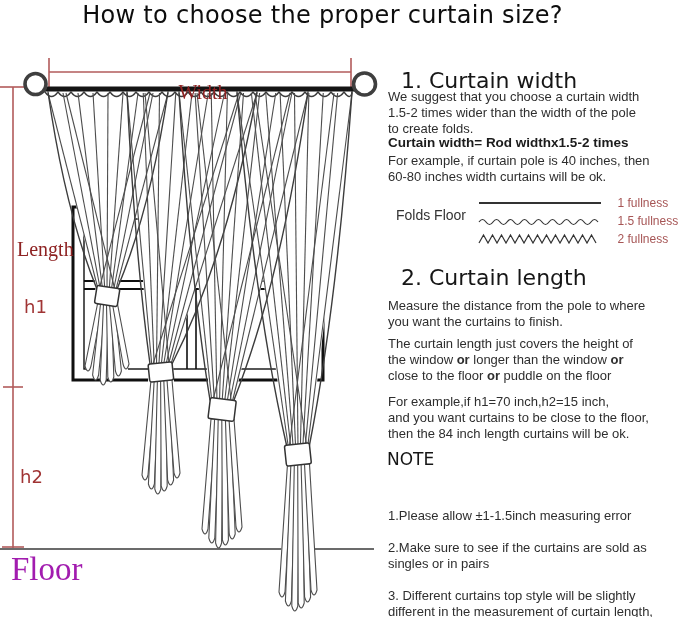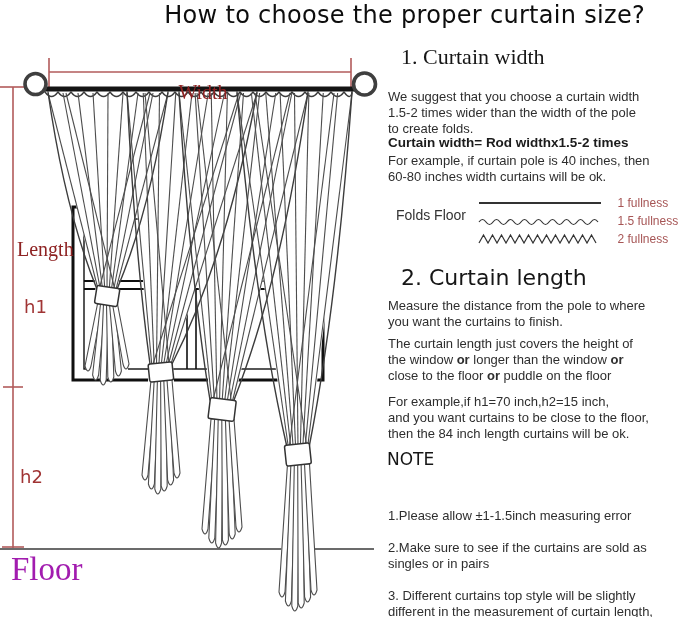--- a/index.html
+++ b/index.html
@@ -1,36 +1,36 @@
 <!DOCTYPE html>
 <html><head>
 <meta charset="utf-8">
 <style>
   html,body{margin:0;padding:0;}
   body{
     width:679px;height:617px;position:relative;background:#ffffff;overflow:hidden;
     font-family:"Liberation Sans",sans-serif;
   }
   .title{
-    position:absolute;top:1px;left:0;width:645px;text-align:right;
+    position:absolute;top:1px;left:0;width:645px;text-align:center;
     font-family:"DejaVu Sans",sans-serif;font-size:24px;color:#0d0d0d;letter-spacing:.3px;
   }
   #curtain-svg{position:absolute;left:0;top:0;}
   
   .dlabel{position:absolute;font-family:"Liberation Serif",serif;color:#8e2222;}
   .width-label{left:155px;top:41px;width:96px;text-align:center;font-size:20px;margin-top:40px;}
   .length-label{left:17px;top:238px;font-size:20px;}
   .hlabel{position:absolute;font-family:"DejaVu Sans",sans-serif;font-size:18px;color:#a03434;}
   .h1-label{left:24px;top:296px;}
   .h2-label{left:20px;top:466px;}
   .floor-label{position:absolute;left:11px;top:551px;font-family:"Liberation Serif",serif;font-size:33px;color:#a21caf;}
   
   .rc{position:absolute;left:388px;width:300px;color:#2e2e2e;font-size:13px;line-height:16px;white-space:pre-line;margin:0;}
   .rh{position:absolute;left:388px;font-family:"DejaVu Sans",sans-serif;font-size:22px;color:#161616;padding-left:13px;margin:0;font-weight:400;}
-  .s1-h{top:44px;font-family:Liberation Serif, serif;}
+  .s1-h{top:68px;}
   .s1-p1{top:89px;}
   .s1-formula{top:135px;font-weight:bold;font-size:13.5px;color:#1b1b1b;}
   .s1-p2{top:153px;}
   .s2-h{top:265px;}
   .s2-p1{top:298px;}
   .s2-p2{top:336px;}
   .s2-p3{top:394px;}
   .note-h{position:absolute;left:387px;top:449px;font-family:"DejaVu Sans",sans-serif;font-size:17px;color:#161616;margin:0;}
   .note-items{top:492px;}
   .note-items div{margin:0;}

